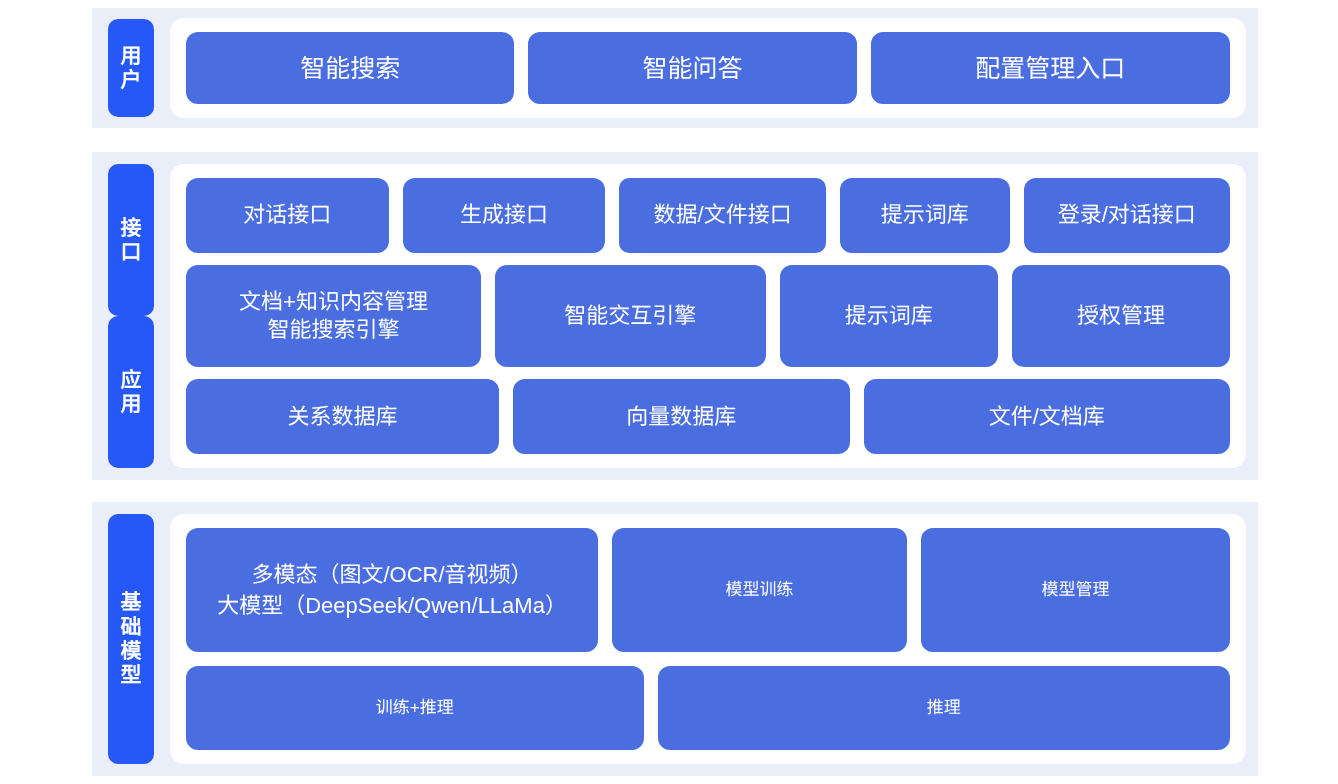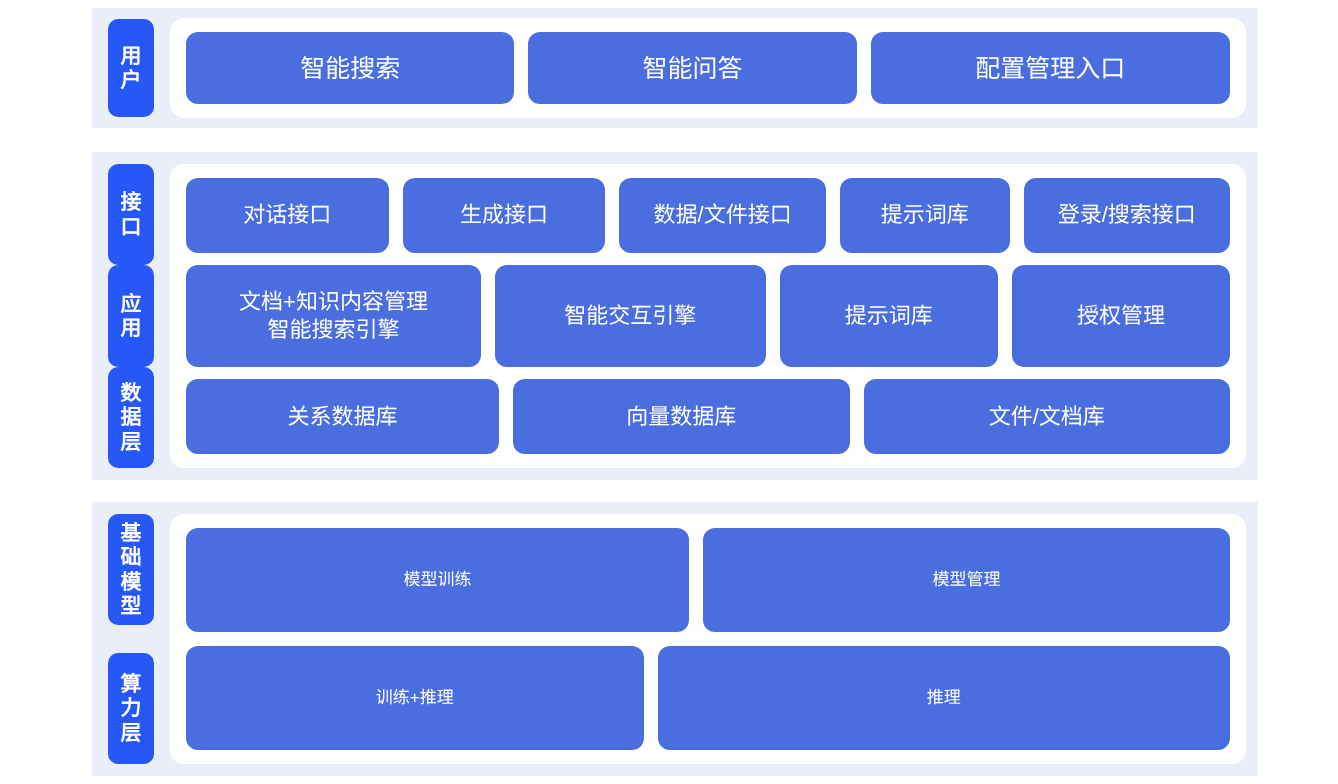--- a/index.html
+++ b/index.html
@@ -137,30 +137,29 @@
         <div class="box" style="flex:1 1 0;">智能问答</div>
         <div class="box" style="flex:1.1 1 0;">配置管理入口</div>
       </div>
     </div>
   </section>
 
   <section class="group" id="group-core">
     <div class="tabs-col">
       <div class="tab">接口</div>
       <div class="tab">应用</div>
-      <div class="tab">数据层</div>
     </div>
     <div class="card">
 
       <div class="row">
         <div class="box" style="flex:1.02 1 0;">对话接口</div>
         <div class="box" style="flex:1.02 1 0;">生成接口</div>
-        <div class="box" style="flex:1.04 1 0;">数据/文件接口</div>
+        <div class="box" style="flex:1.04 1 0;border-radius:10px;">数据/文件接口</div>
         <div class="box" style="flex:0.84 1 0;">提示词库</div>
-        <div class="box" style="flex:1.04 1 0;">登录/搜索接口</div>
+        <div class="box" style="flex:1.04 1 0;">登录/对话接口</div>
       </div>
 
       <div class="row">
         <div class="box multiline" style="flex:1.38 1 0;">文档+知识内容管理
 智能搜索引擎</div>
         <div class="box" style="flex:1.26 1 0;">智能交互引擎</div>
         <div class="box" style="flex:1 1 0;">提示词库</div>
         <div class="box" style="flex:1 1 0;">授权管理</div>
       </div>
 
@@ -169,25 +168,26 @@
         <div class="box" style="flex:1.08 1 0;">向量数据库</div>
         <div class="box" style="flex:1.18 1 0;">文件/文档库</div>
       </div>
 
     </div>
   </section>
 
   <section class="group" id="group-infra">
     <div class="tabs-col">
       <div class="tab">基础模型</div>
-      <div class="tab">算力层</div>
     </div>
     <div class="card">
 
       <div class="row">
+        <div class="box multiline" style="flex:1.42 1 0;">多模态（图文/OCR/音视频）
+大模型（DeepSeek/Qwen/LLaMa）</div>
         <div class="box" style="flex:1 1 0;">模型训练</div>
         <div class="box" style="flex:1.05 1 0;">模型管理</div>
       </div>
 
       <div class="row">
         <div class="box" style="flex:1 1 0;">训练+推理</div>
         <div class="box" style="flex:1.26 1 0;">推理</div>
       </div>
 
     </div>

